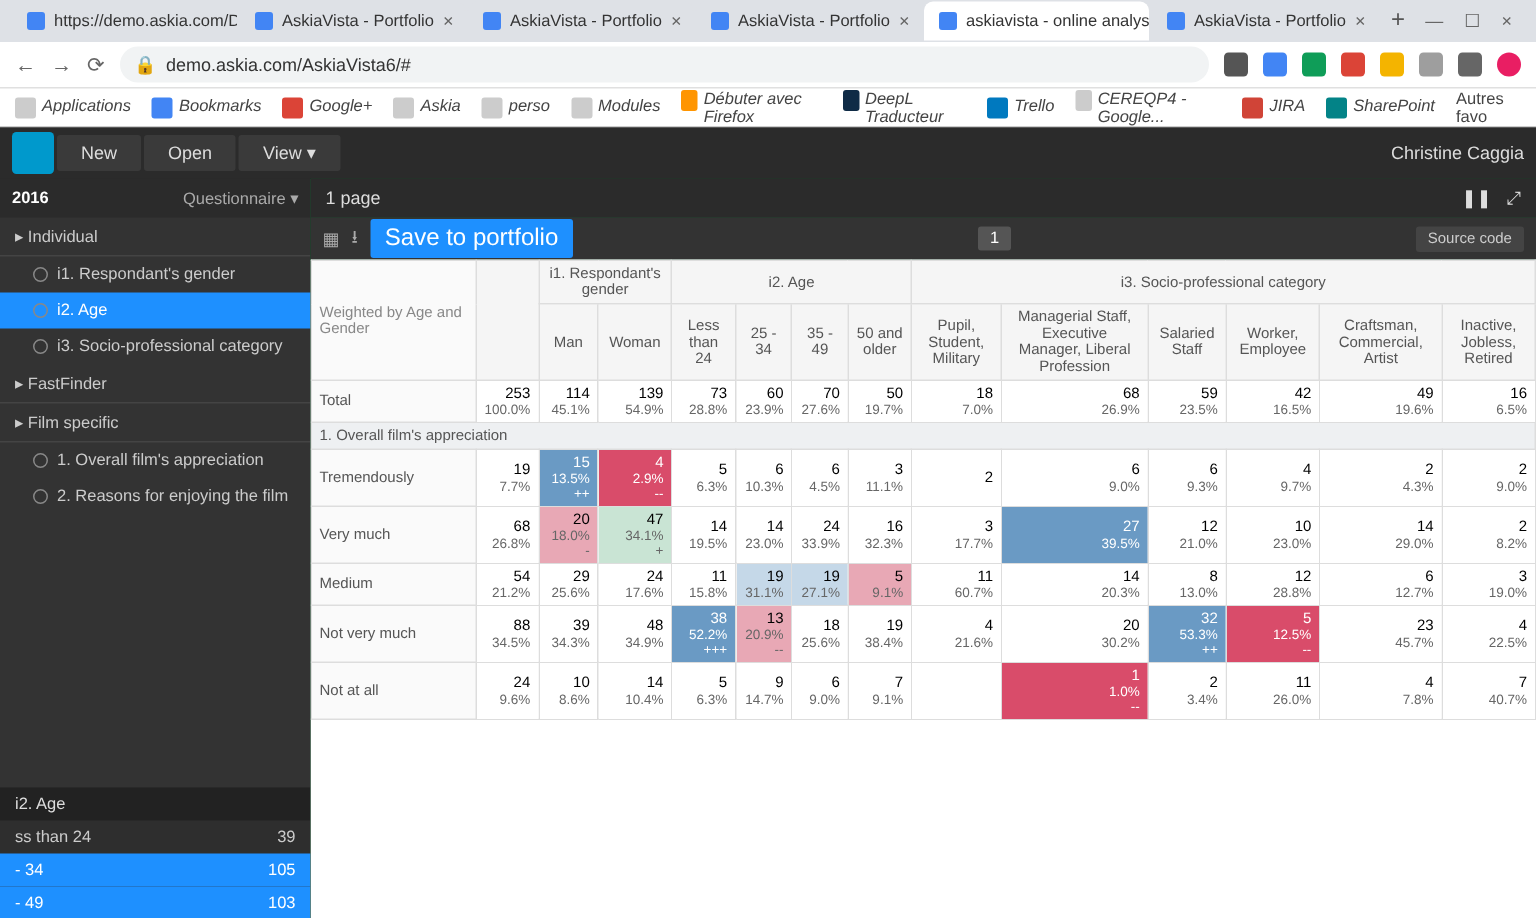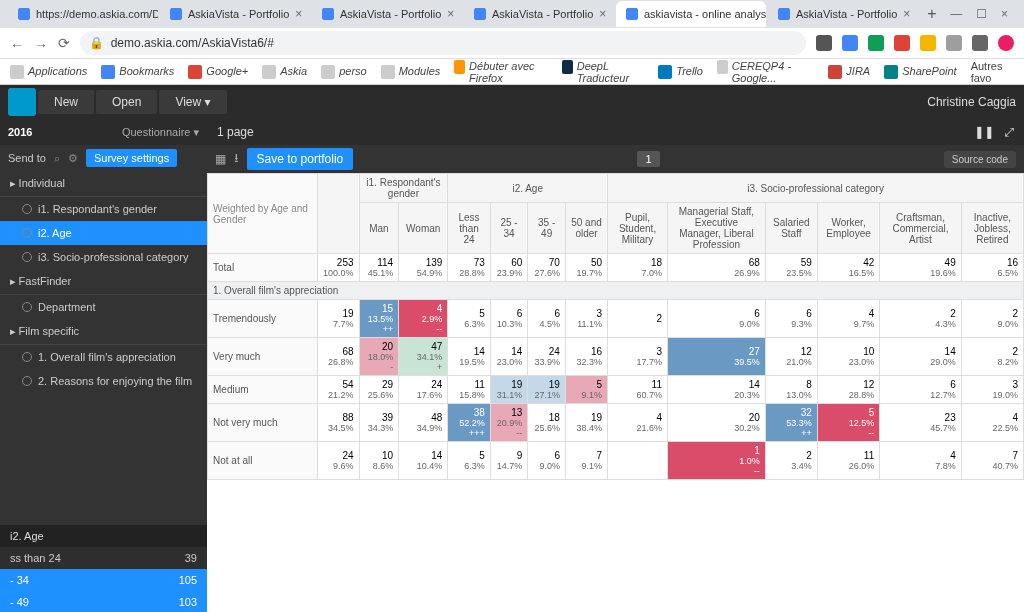--- a/index.html
+++ b/index.html
@@ -46,21 +46,21 @@
 .sb-bottom { margin-top: auto; background: #2e2e2e; }
 .sb-bh { background: #222; padding: 5px 10px; color: #ddd; }
 .sb-brow { display: flex; justify-content: space-between; padding: 5px 10px; color: #ccc; }
 .sb-brow.blue { background: #1e90ff; color: #fff; }
 
 .main { flex: 1; background: #14532d; display: flex; flex-direction: column; overflow: hidden; }
 .main-top { display: flex; align-items: center; height: 26px; background: #2b2b2b; color: #ddd; padding: 0 10px; font-size: 12px; }
 .main-top .ctrls { margin-left: auto; display: flex; gap: 10px; }
 .main-tb { display: flex; align-items: center; height: 28px; background: #333; padding: 0 8px; gap: 8px; }
 .tb-ico { color: #aaa; font-size: 12px; }
-.save-btn { background: #1e90ff; color: #fff; padding: 4px 10px; border-radius: 2px; font-size: 12px; }
+.save-btn { background: #1e90ff; color: #fff; padding: 4px 10px; border-radius: 2px; font-size: 16px; }
 .pager { margin: 0 auto; background: #555; color: #fff; padding: 2px 8px; border-radius: 2px; font-size: 11px; }
 .src-btn { background: #444; color: #ccc; padding: 3px 8px; font-size: 10px; border-radius: 2px; }
 
 .grid-wrap { flex: 1; overflow: auto; background: #fff; }
 table { border-collapse: collapse; width: 100%; font-size: 10px; }
 th, td { border: 1px solid #ddd; padding: 3px 5px; text-align: right; background: #fff; }
 th { background: #f5f5f5; text-align: center; font-weight: normal; color: #555; }
 .rowlabel { text-align: left; background: #fafafa; color: #555; width: 110px; }
 .section { text-align: left; background: #eef0f2; color: #555; font-size: 10px; }
 .corner { text-align: left; background: #fafafa; color: #888; font-size: 10px; }
@@ -197,46 +197,36 @@
     <div class="top-btn"><span>View</span> ▾</div>
     <div class="user-label">Christine Caggia</div>
   </div>
 
   <div class="app-body">
     <div class="sidebar">
       <div class="sb-head">
         <span class="yr">2016</span>
         <span class="dd"><span>Questionnaire</span> ▾</span>
       </div>
-      <div class="sb-row2">
-        <span>Send to</span>
-        <span style="color:#888">⌕</span>
-        <span style="color:#888">⚙</span>
-        <span class="survey-btn">Survey settings</span>
-      </div>
 
       <div id="sb-tree">
           <div class="sb-group">▸ Individual</div>
           <div class="sb-item">
             <span class="radio"></span>
             <span>i1. Respondant's gender</span>
           </div>
           <div class="sb-item sel">
             <span class="radio"></span>
             <span>i2. Age</span>
           </div>
           <div class="sb-item">
             <span class="radio"></span>
             <span>i3. Socio-professional category</span>
           </div>
           <div class="sb-group">▸ FastFinder</div>
-          <div class="sb-item">
-            <span class="radio"></span>
-            <span>Department</span>
-          </div>
           <div class="sb-group">▸ Film specific</div>
           <div class="sb-item">
             <span class="radio"></span>
             <span>1. Overall film's appreciation</span>
           </div>
           <div class="sb-item">
             <span class="radio"></span>
             <span>2. Reasons for enjoying the film</span>
           </div>
         </div>

